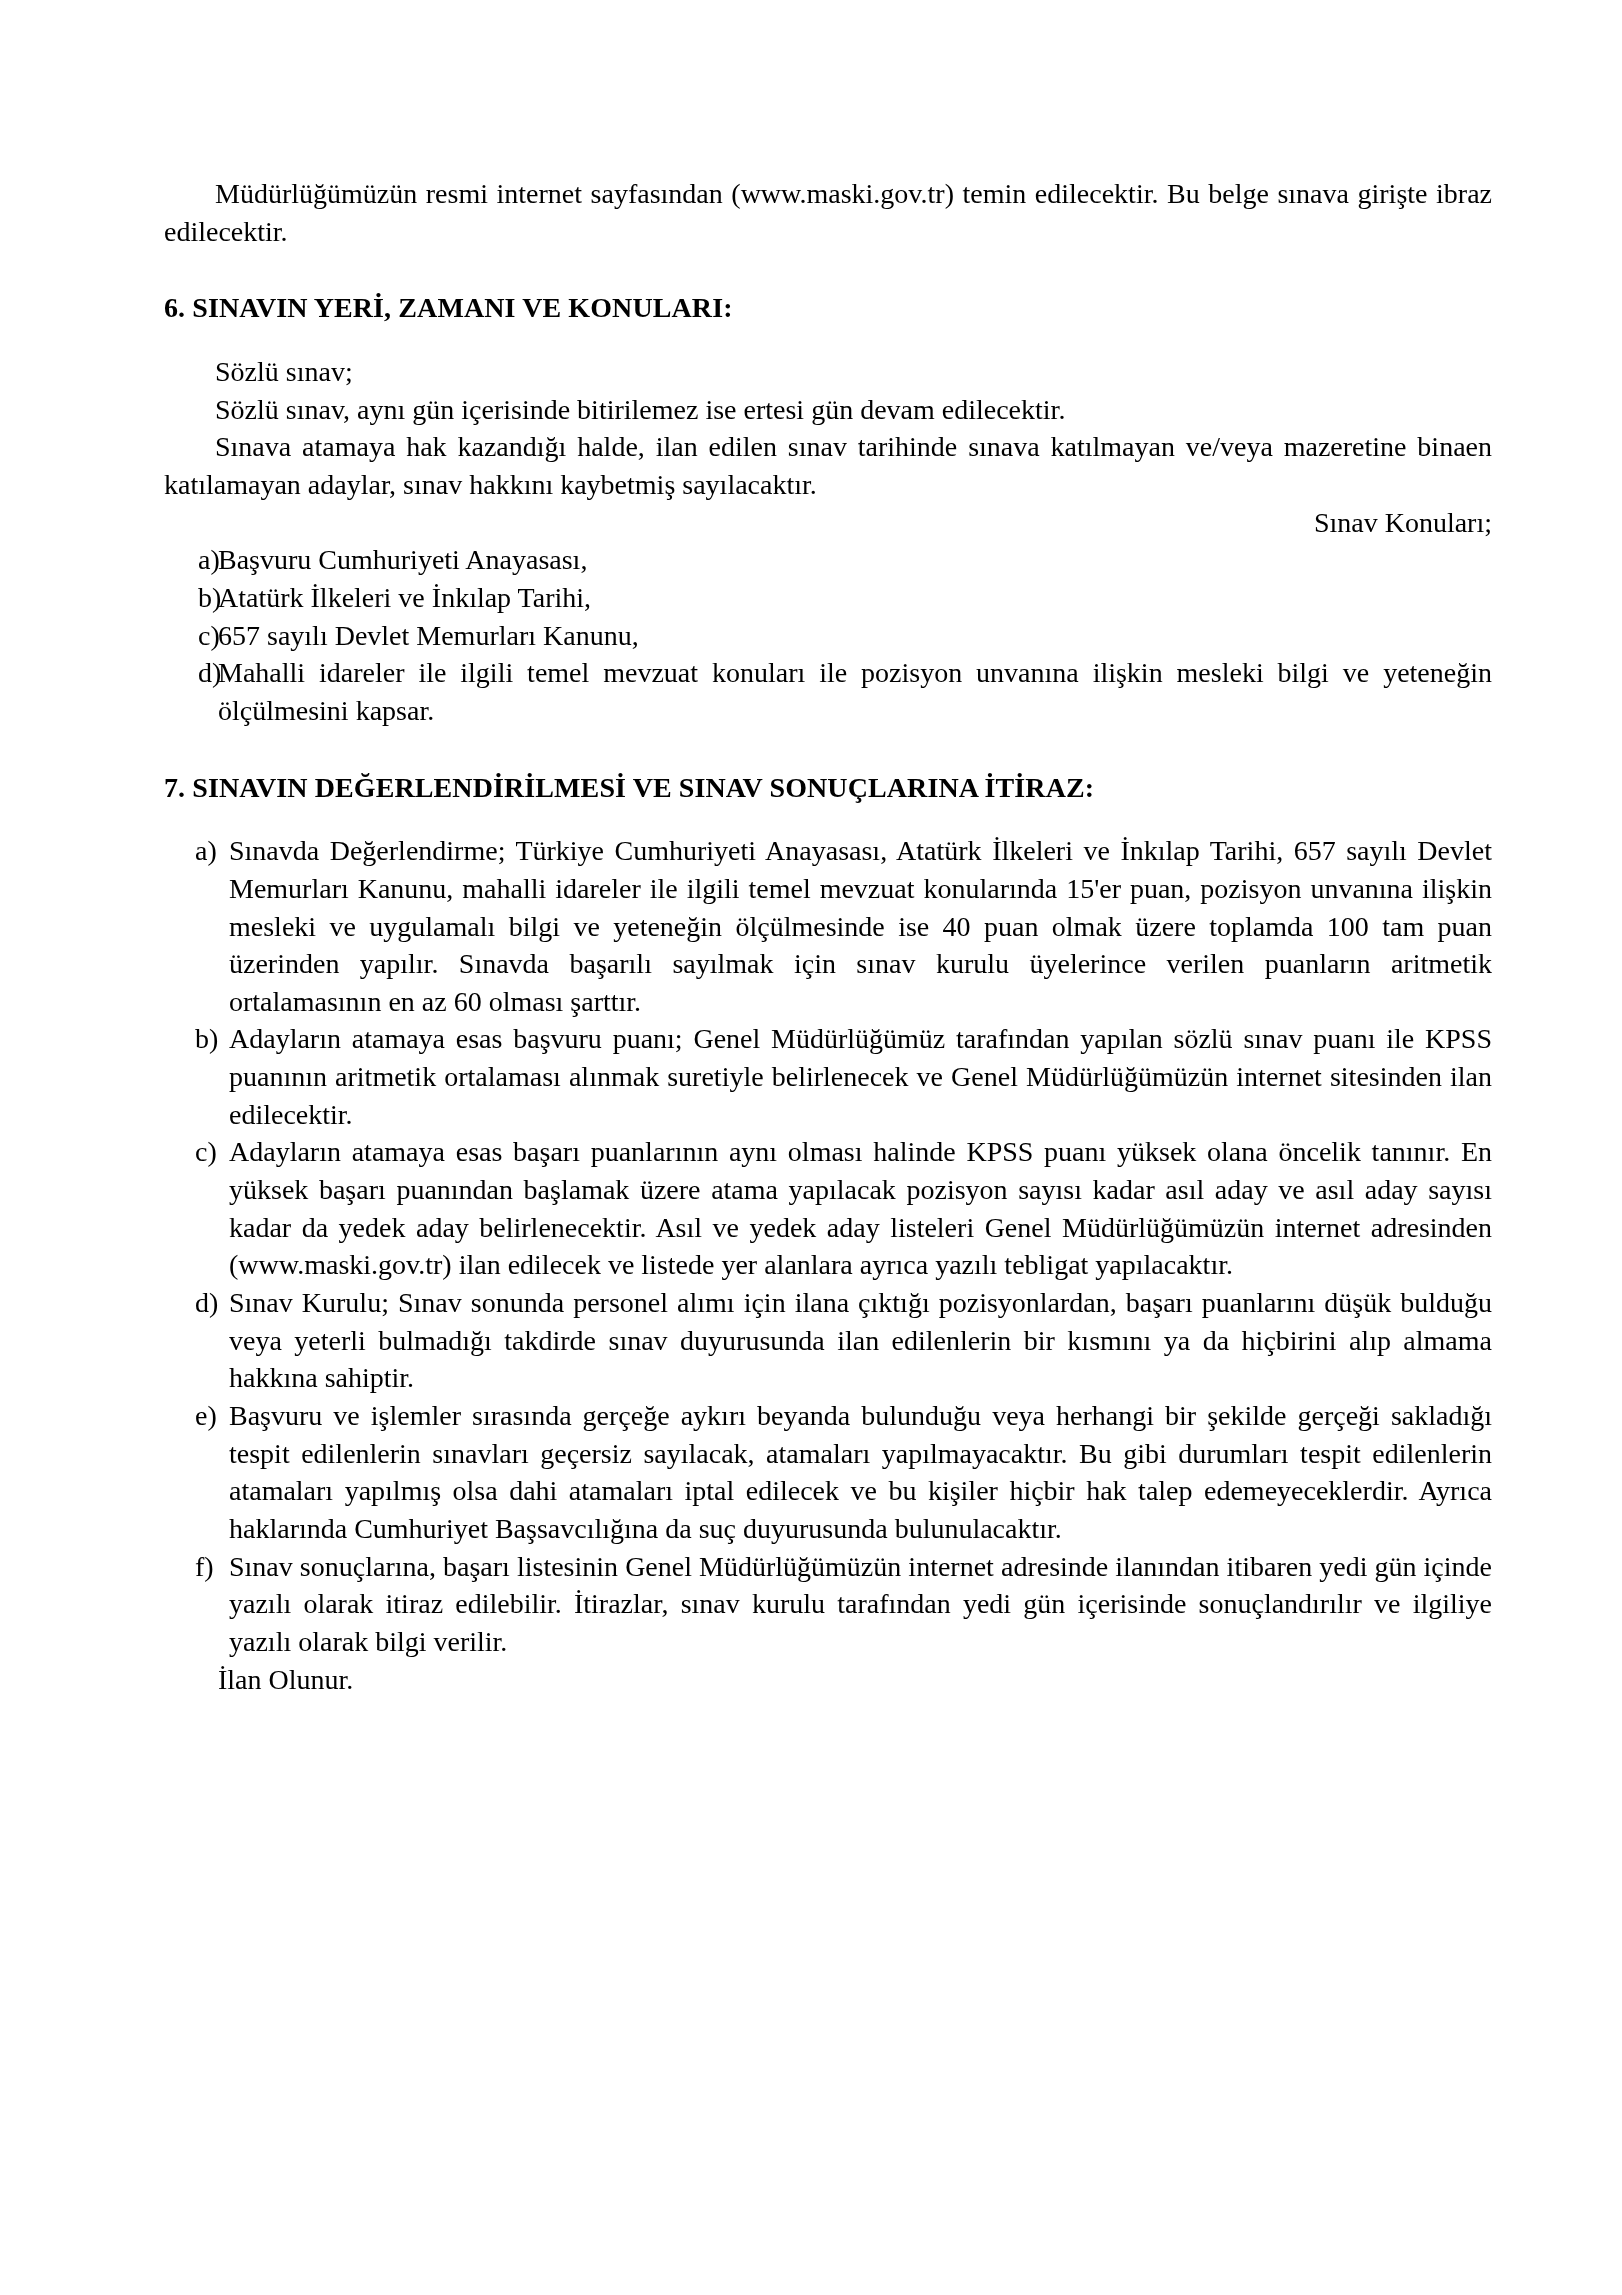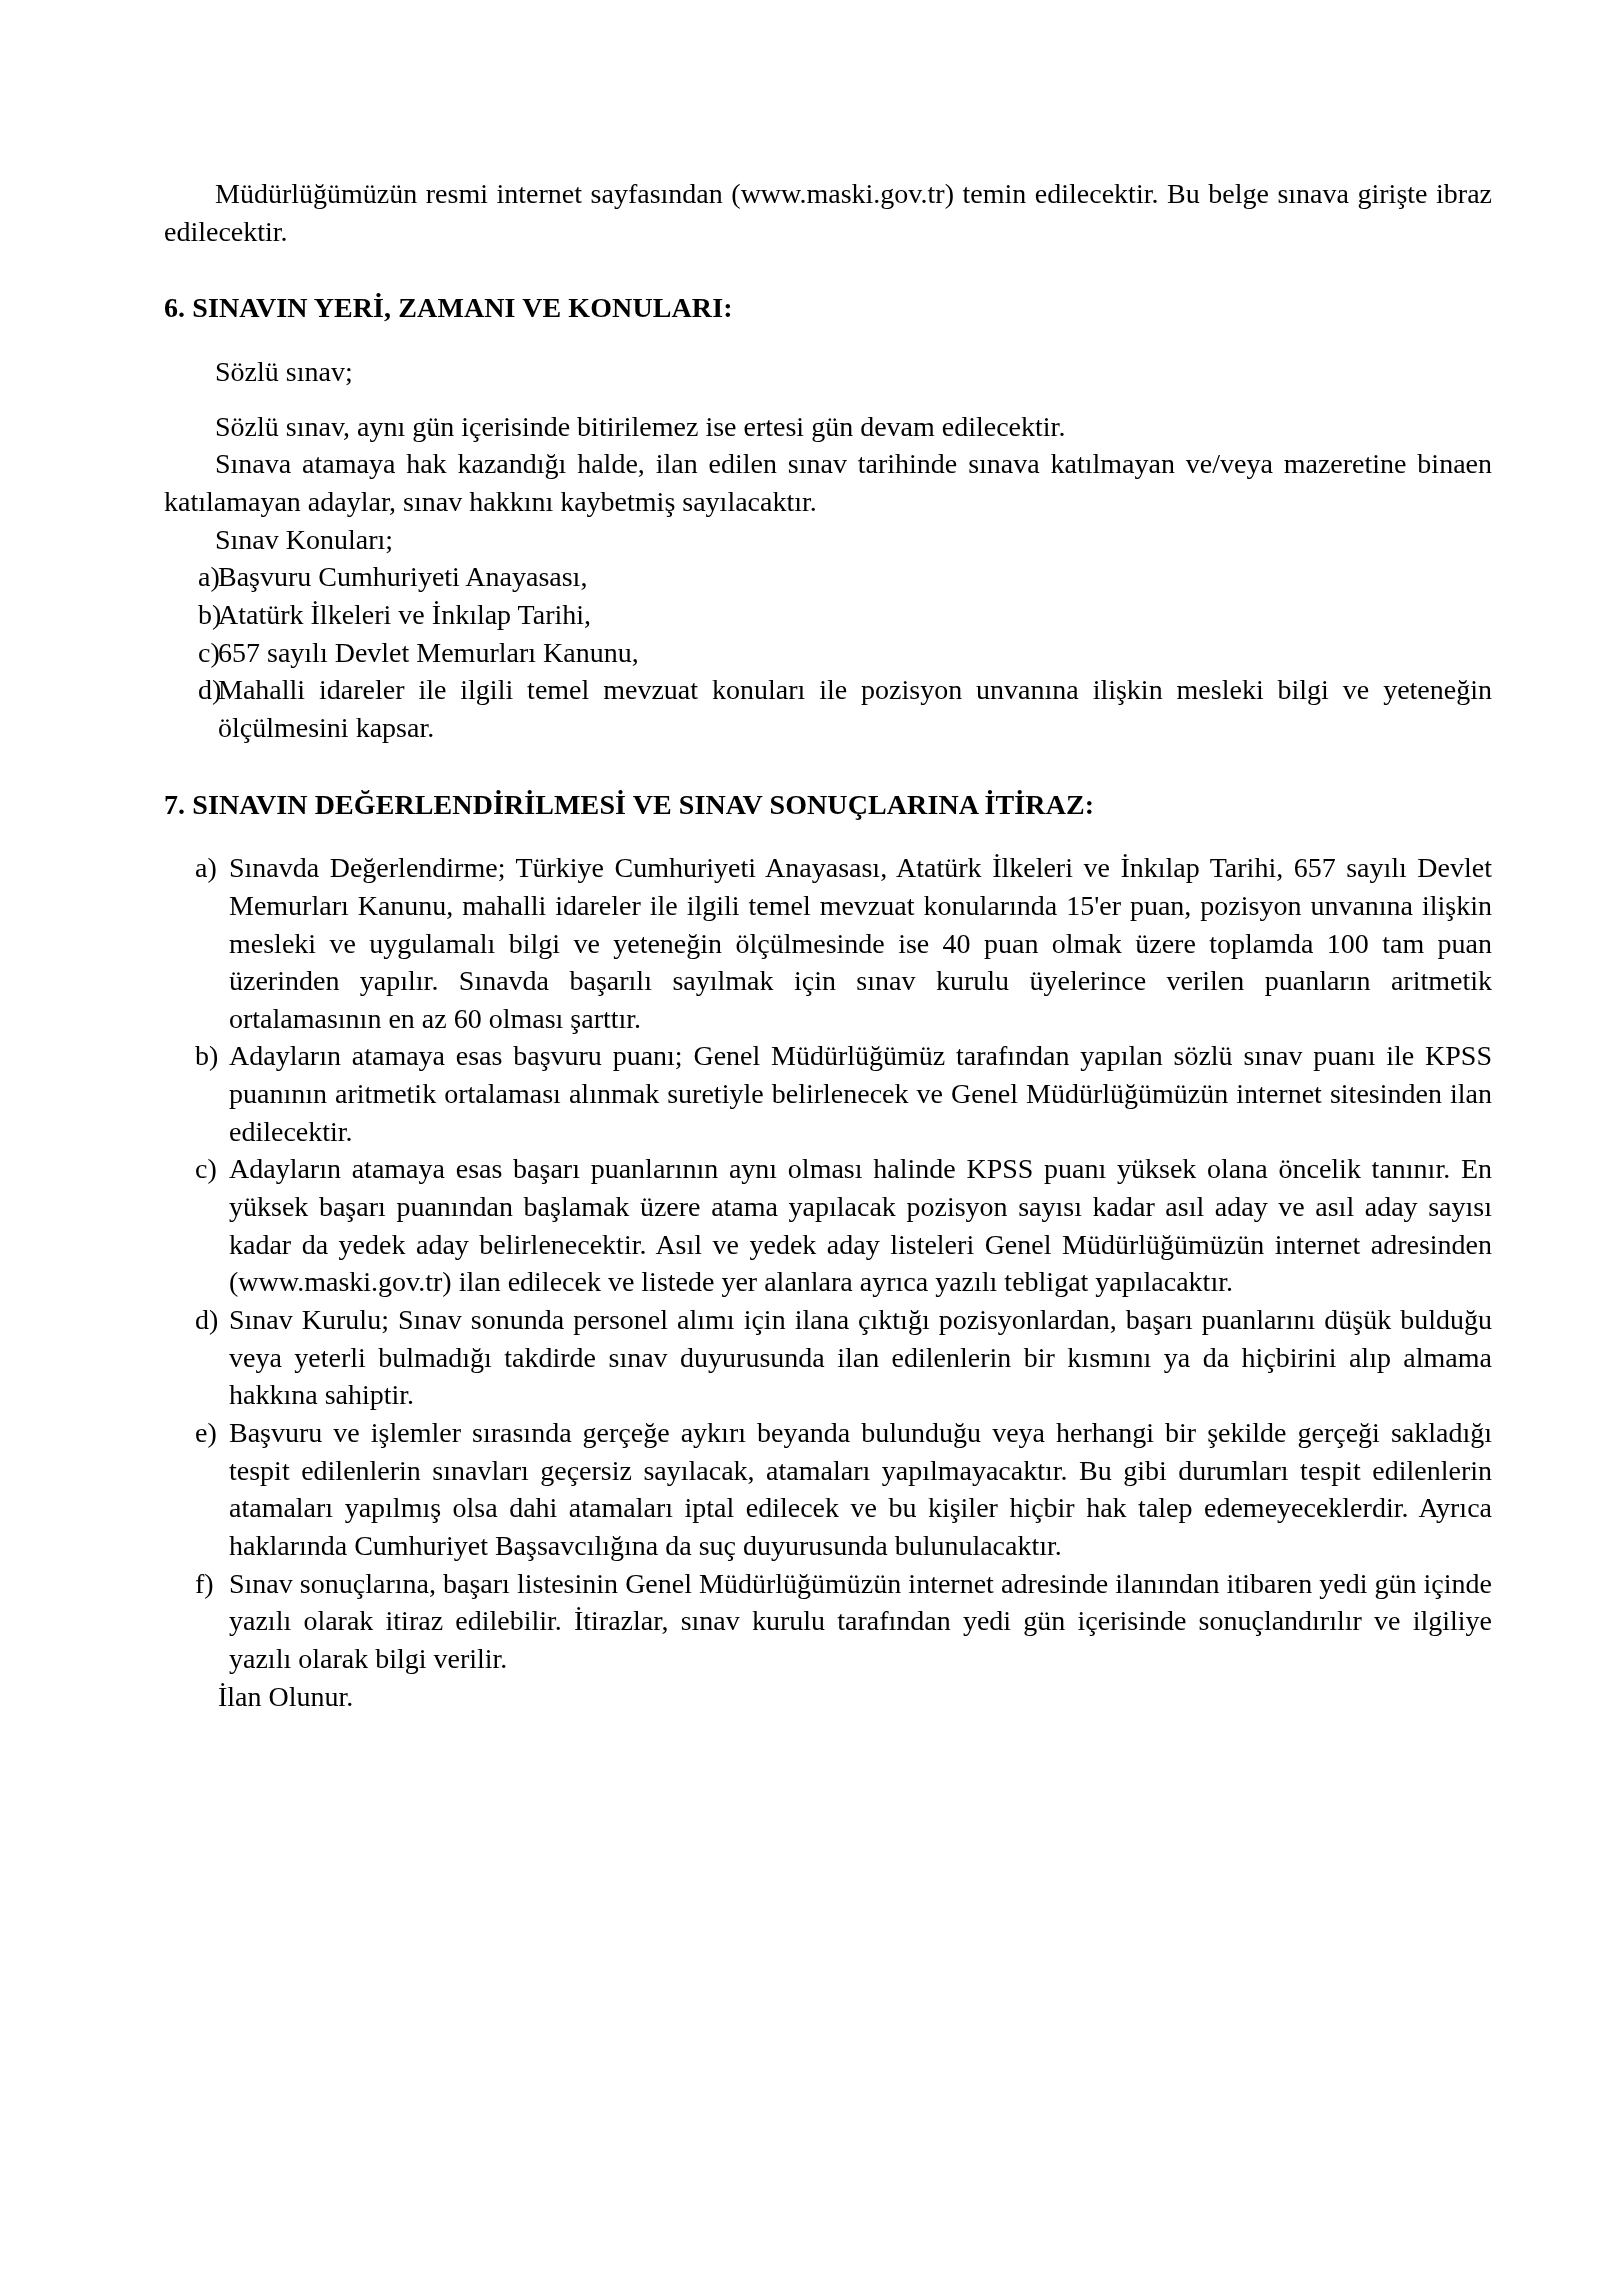--- a/index.html
+++ b/index.html
@@ -132,25 +132,25 @@
 
     <div class="heading-wrap">
       <h2 class="heading">6. SINAVIN YERİ, ZAMANI VE KONULARI:</h2>
     </div>
 
     <div class="spacer-md"></div>
 
     <p class="para no-just" style="text-indent:51px;">Sözlü sınav;</p>
 
 
-    <p class="para no-just" style="text-indent:51px;margin-top:17px;">Sözlü sınav, aynı gün içerisinde bitirilemez ise ertesi gün devam edilecektir.</p>
+    <p class="para no-just" style="text-indent:51px;">Sözlü sınav, aynı gün içerisinde bitirilemez ise ertesi gün devam edilecektir.</p>
 
     <p class="para indent-first last-line-tight">Sınava atamaya hak kazandığı halde, ilan edilen sınav tarihinde sınava katılmayan ve/veya mazeretine binaen katılamayan adaylar, sınav hakkını kaybetmiş sayılacaktır.</p>
 
-    <p class="para no-just" style="text-indent:51px;">Sınav Konuları;</p>
+    <p class="para no-just" style="text-indent:51px;text-align:right;">Sınav Konuları;</p>
 
     <ul class="letter-list">
       <li>
         <span class="marker">a)</span>
         <span class="body no-just" style="text-align:left;">Başvuru Cumhuriyeti Anayasası,</span>
       </li>
       <li>
         <span class="marker">b)</span>
         <span class="body" style="text-align:left;">Atatürk İlkeleri ve İnkılap Tarihi,</span>
       </li>

